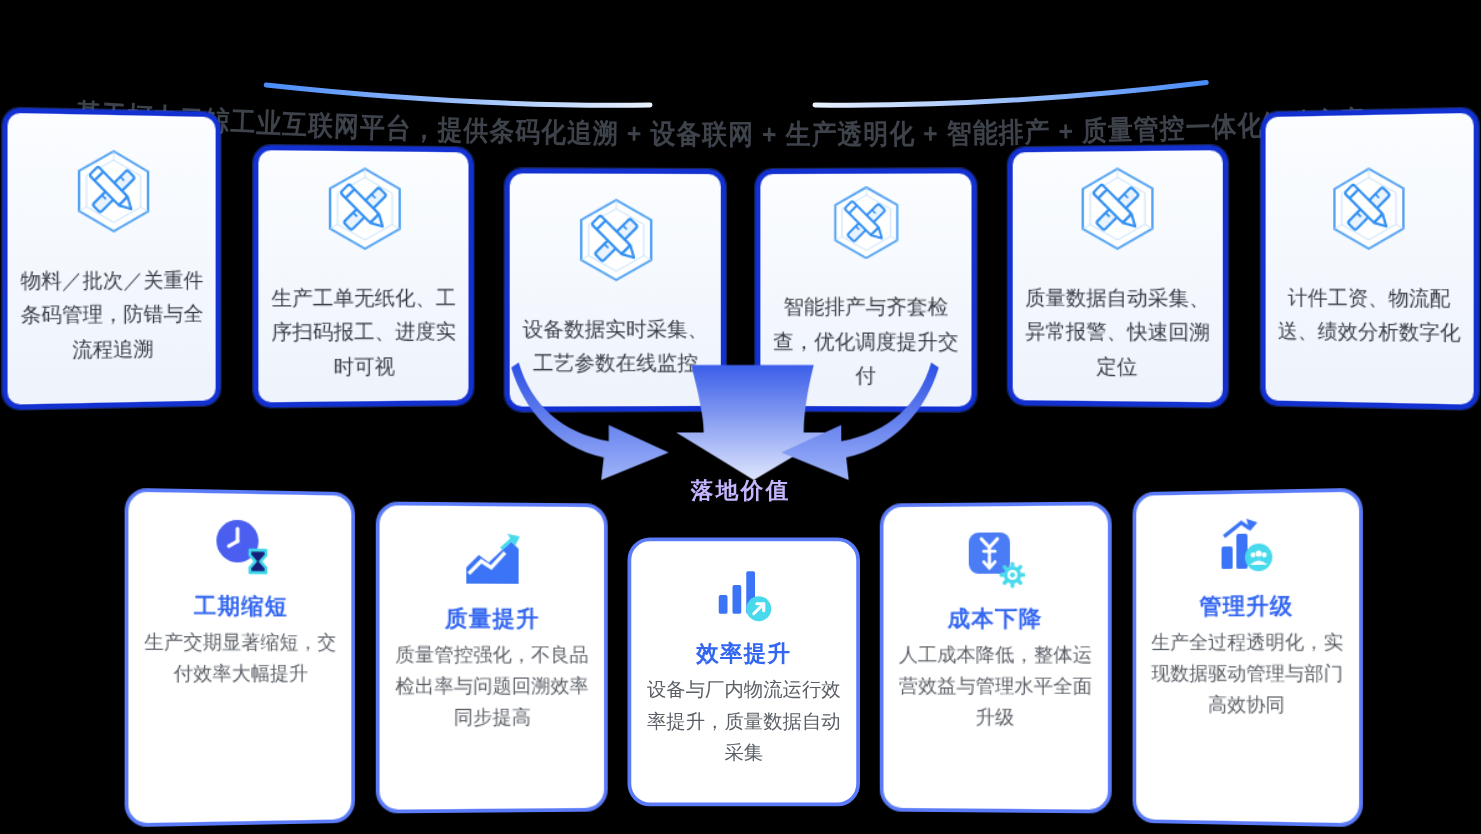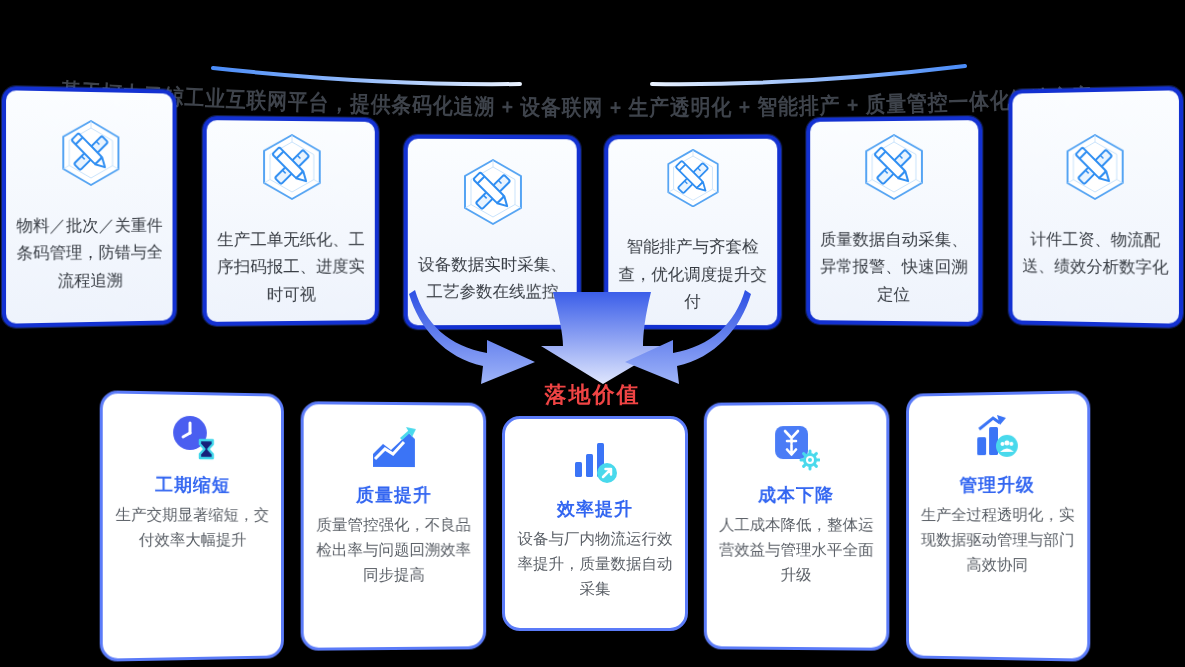--- a/index.html
+++ b/index.html
@@ -30,36 +30,36 @@
   .t6{height:238px;transform:perspective(1000px) rotateY(-10deg);}
   .tcard-text{
     margin:0;font-size:16.5px;line-height:1.65;color:#383d44;
     text-align:center;font-weight:500;
   }
   
   .arrows-svg{position:absolute;left:405px;top:290px;}
   
   .value-label{
     position:absolute;left:0;top:380px;width:100%;text-align:center;
-    font-size:22px;font-weight:700;color:#ef4444;letter-spacing:2px;margin:0;font-family:Liberation Mono, monospace;
+    font-size:18px;font-weight:700;color:#c4b5fd;letter-spacing:2px;margin:0;font-family:Liberation Mono, monospace;
   }
   
   .bottom-row{
     position:absolute;left:100px;top:392px;width:990px;
     display:flex;gap:15px;
   }
   .bcard{
     box-sizing:border-box;flex:0 0 186px;width:186px;
     background:#ffffff;border:3px solid #5b7bf8;border-radius:18px;
     display:flex;flex-direction:column;align-items:center;
     padding:18px 10px 8px 10px;
   }
   .b1{height:268px;transform:perspective(1000px) rotateY(8deg);}
   .b2{height:248px;margin-top:10px;transform:perspective(1000px) rotateY(4deg);}
-  .b3{height:215px;margin-top:24px;}
+  .b3{height:215px;margin-top:38px;}
   .b4{height:248px;margin-top:10px;transform:perspective(1000px) rotateY(-4deg);}
   .b5{height:268px;transform:perspective(1000px) rotateY(-8deg);}
   .bcard-title{
     margin:12px 0 6px 0;font-size:18px;font-weight:700;color:#3366f1;letter-spacing:1px;
   }
   .bcard-desc{
     margin:0;font-size:15.5px;line-height:1.6;color:#5a5f66;text-align:center;
   }
   .hex{display:block;}
   .bicon{display:block;}

